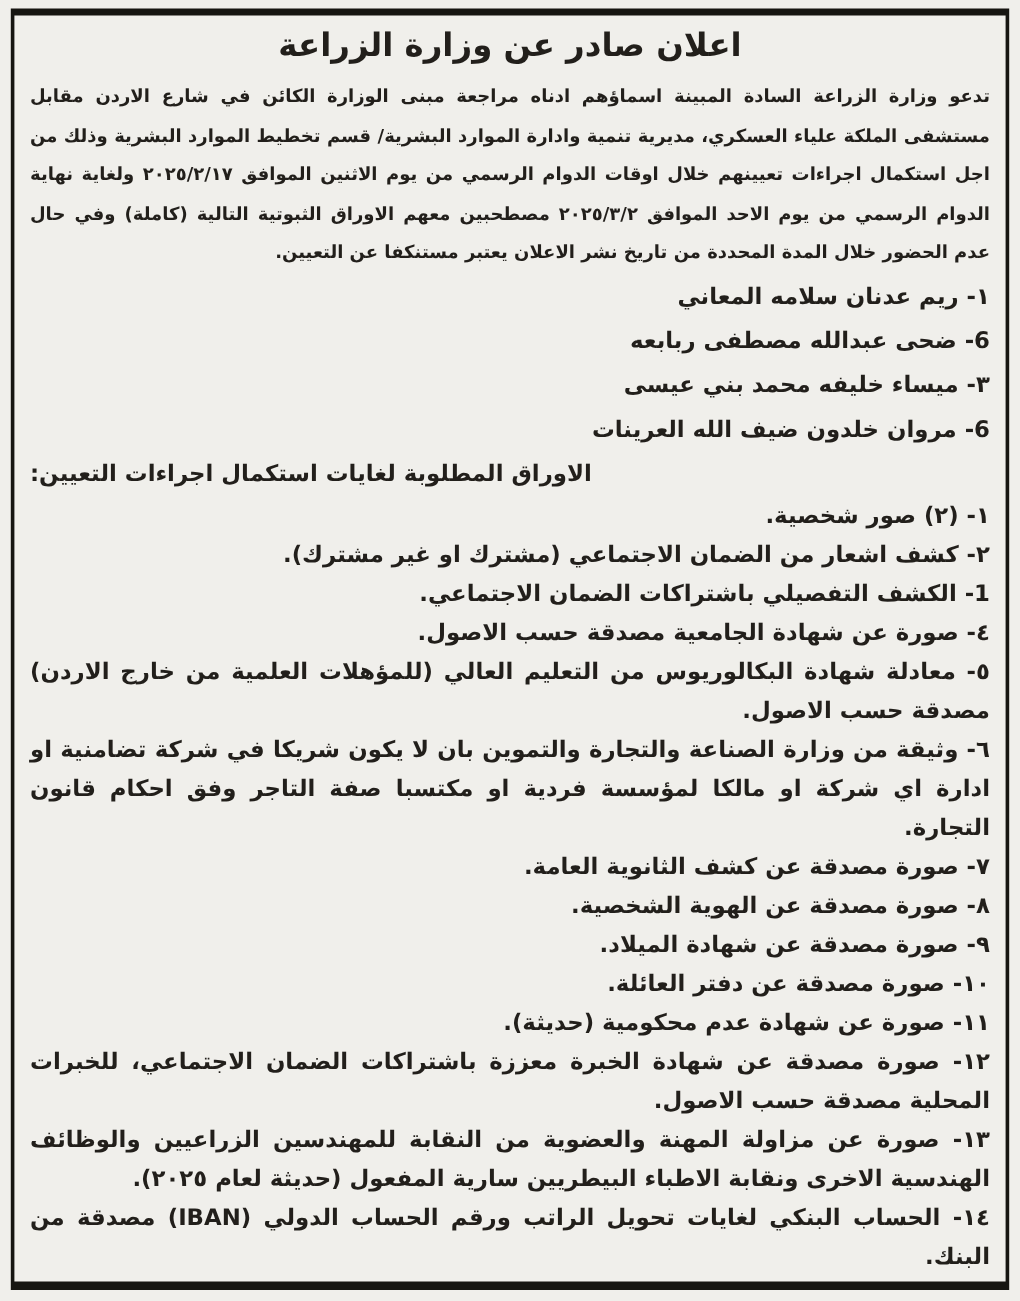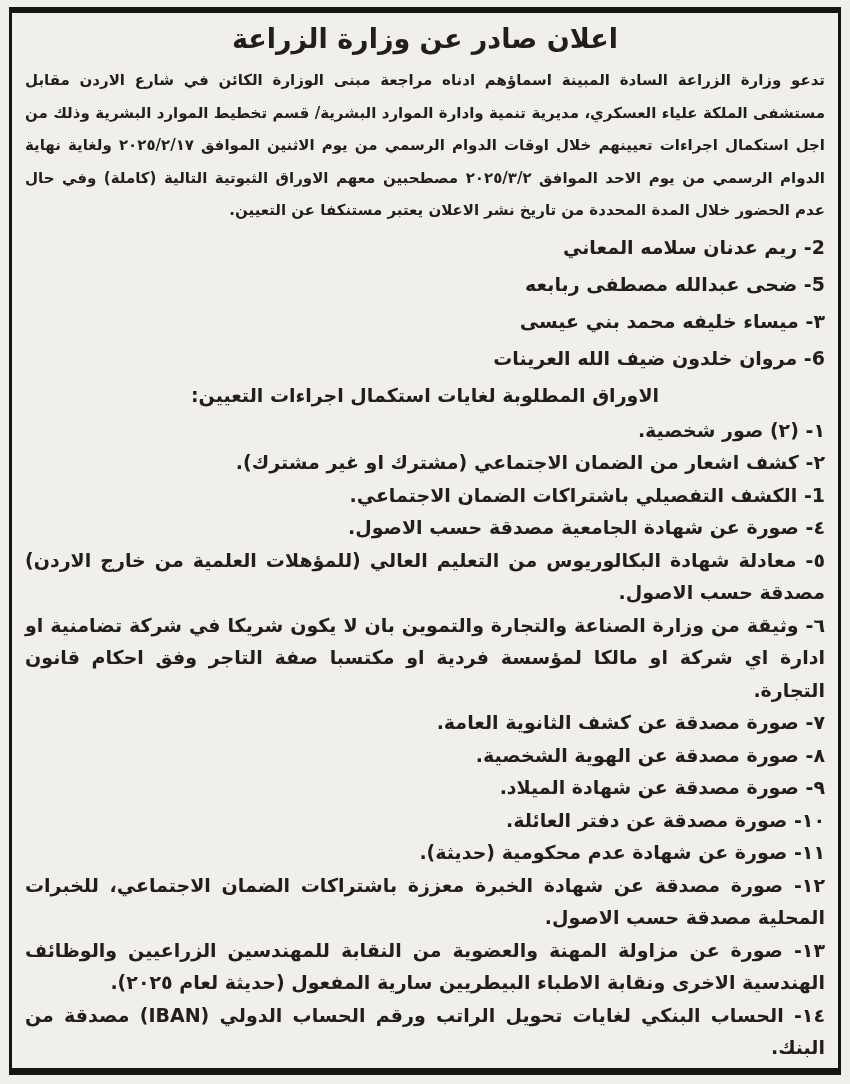--- a/index.html
+++ b/index.html
@@ -46,42 +46,42 @@
     margin-bottom: 2px;
   }
   .name-line {
     font-size: 19px;
     line-height: 37px;
     text-align: right;
   }
   .docs-heading {
     font-size: 19px;
     line-height: 37px;
-    text-align: center;
+    text-align: left;
   }
   .req-line {
     font-size: 19px;
     line-height: 32.5px;
     text-align: justify;
     text-align-last: right;
   }
 </style>
 </head>
 <body>
 
 <div class="page">
   <div class="ad-frame">
 
     <div class="title">اعلان صادر عن وزارة الزراعة</div>
 
     <div class="intro">تدعو وزارة الزراعة السادة المبينة اسماؤهم ادناه مراجعة مبنى الوزارة الكائن في شارع الاردن مقابل مستشفى الملكة علياء العسكري، مديرية تنمية وادارة الموارد البشرية/ قسم تخطيط الموارد البشرية وذلك من اجل استكمال اجراءات تعيينهم خلال اوقات الدوام الرسمي من يوم الاثنين الموافق ٢٠٢٥/٢/١٧ ولغاية نهاية الدوام الرسمي من يوم الاحد الموافق ٢٠٢٥/٣/٢ مصطحبين معهم الاوراق الثبوتية التالية (كاملة) وفي حال عدم الحضور خلال المدة المحددة من تاريخ نشر الاعلان يعتبر مستنكفا عن التعيين.</div>
 
     <div class="names">
-        <div class="name-line">2- ريم عدنان سلامه المعاني</div>
-        <div class="name-line">5- ضحى عبدالله مصطفى ربابعه</div>
+        <div class="name-line">١- ريم عدنان سلامه المعاني</div>
+        <div class="name-line">6- ضحى عبدالله مصطفى ربابعه</div>
         <div class="name-line">٣- ميساء خليفه محمد بني عيسى</div>
         <div class="name-line">6- مروان خلدون ضيف الله العرينات</div>
       </div>
 
     <div class="docs-heading">الاوراق المطلوبة لغايات استكمال اجراءات التعيين:</div>
 
     <div class="reqs">
         <div class="req-line">١- (٢) صور شخصية.</div>
         <div class="req-line">٢- كشف اشعار من الضمان الاجتماعي (مشترك او غير مشترك).</div>
         <div class="req-line">1- الكشف التفصيلي باشتراكات الضمان الاجتماعي.</div>

